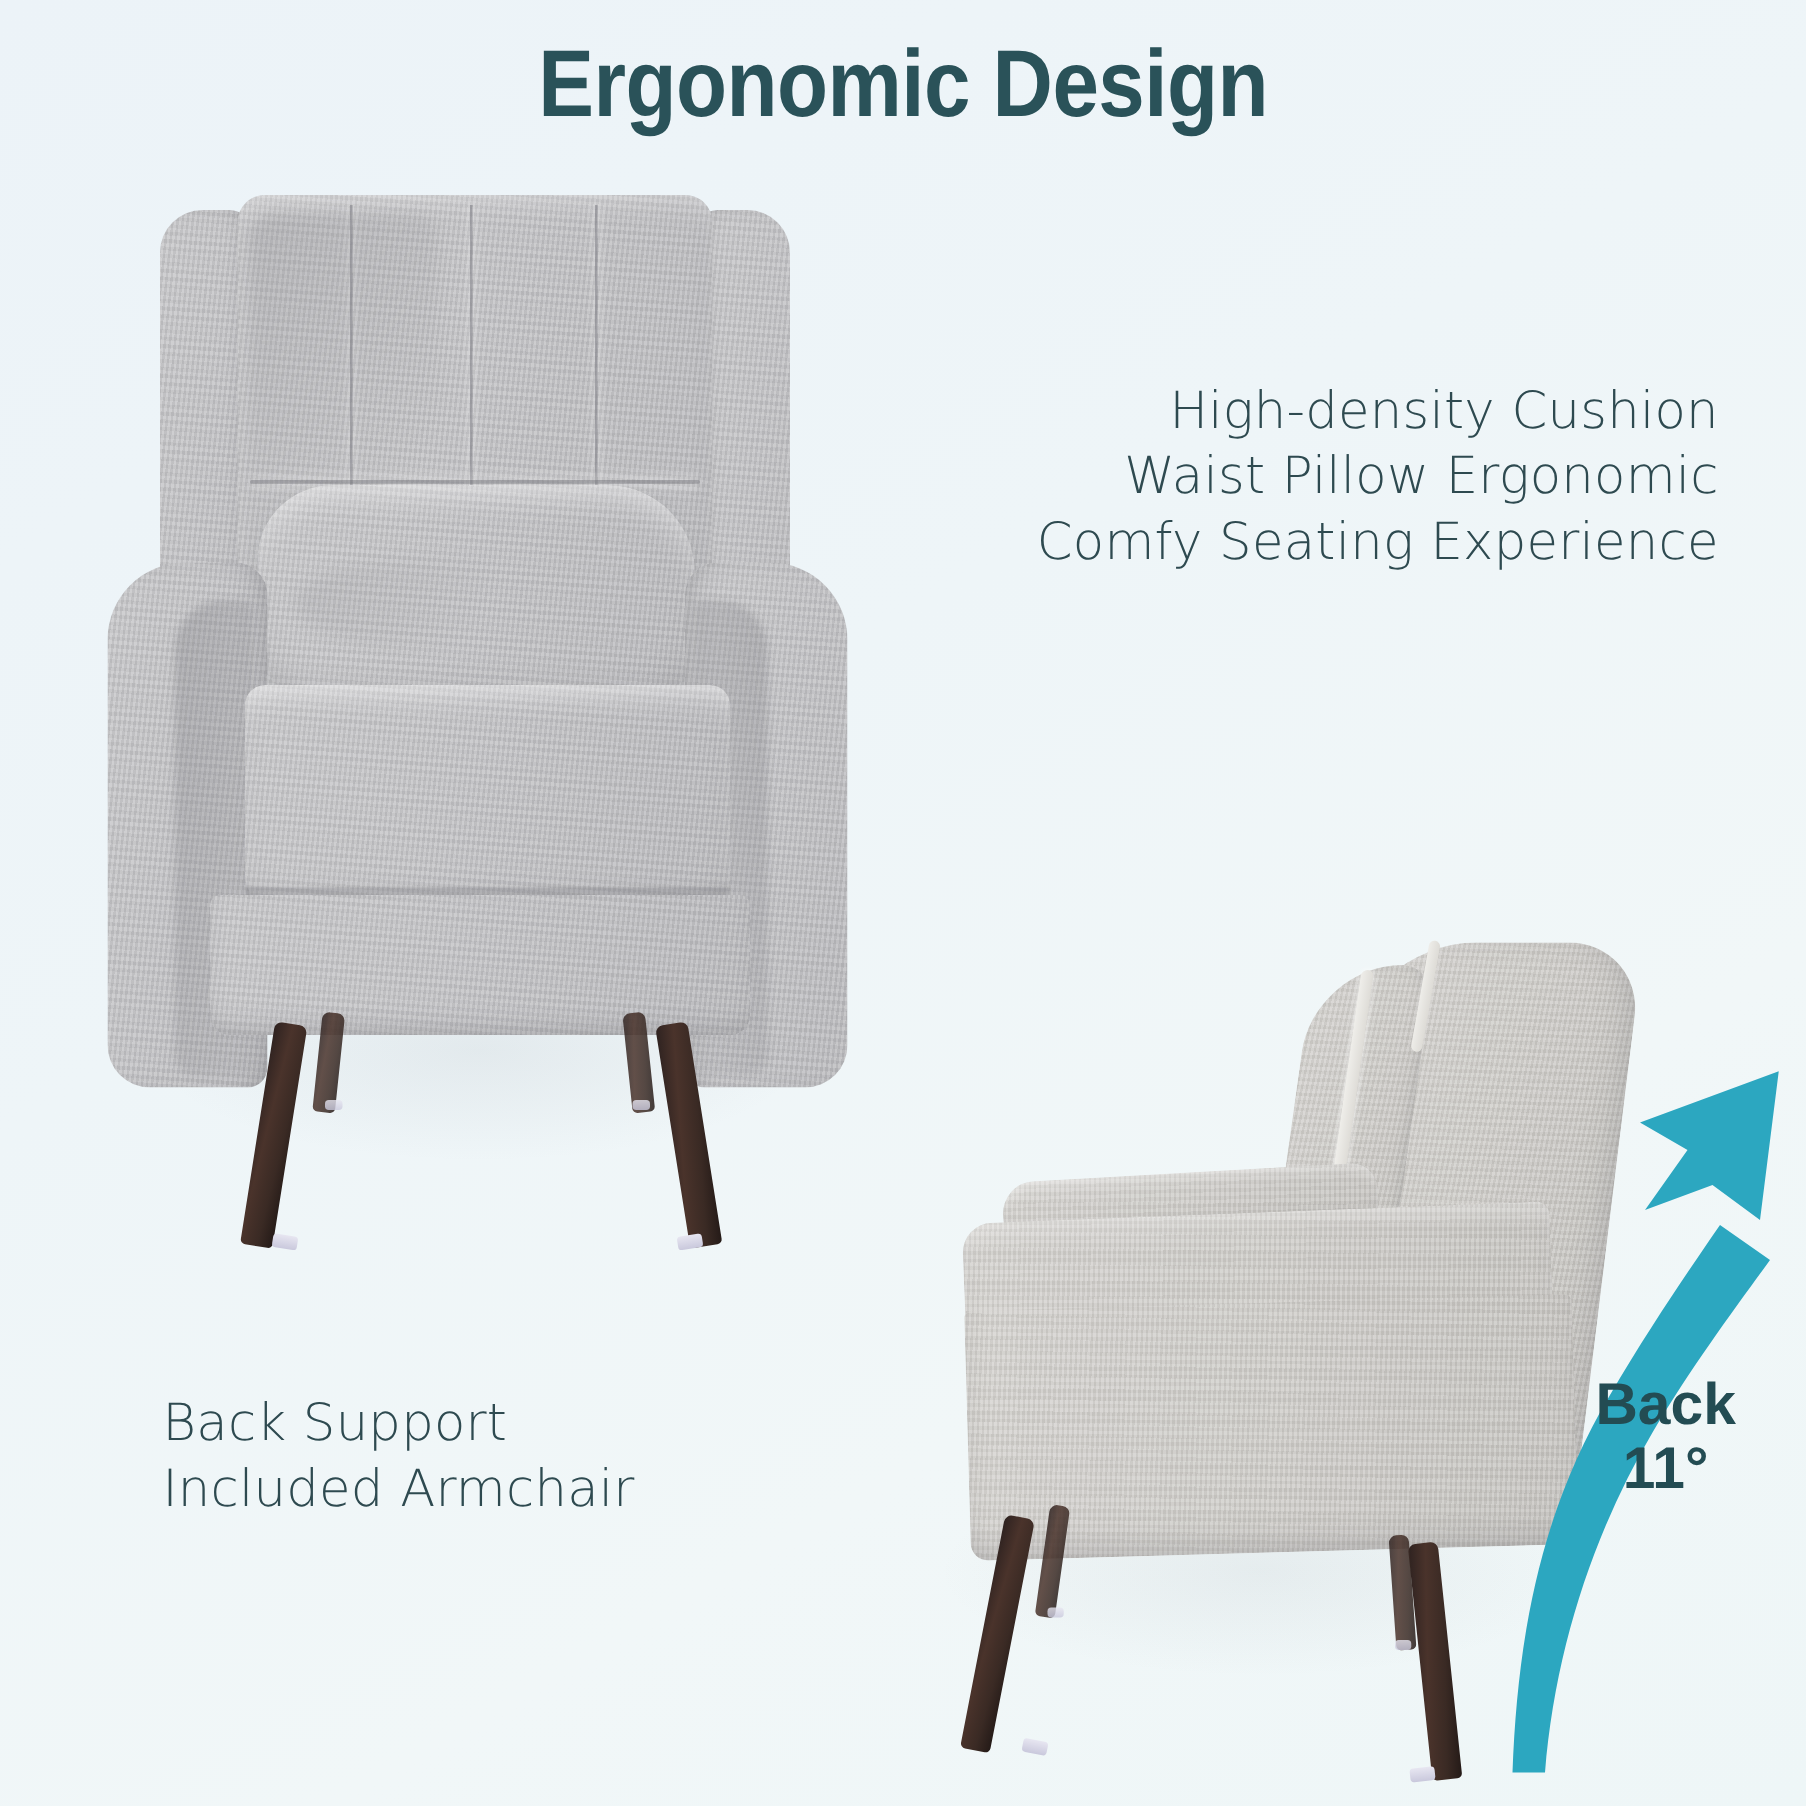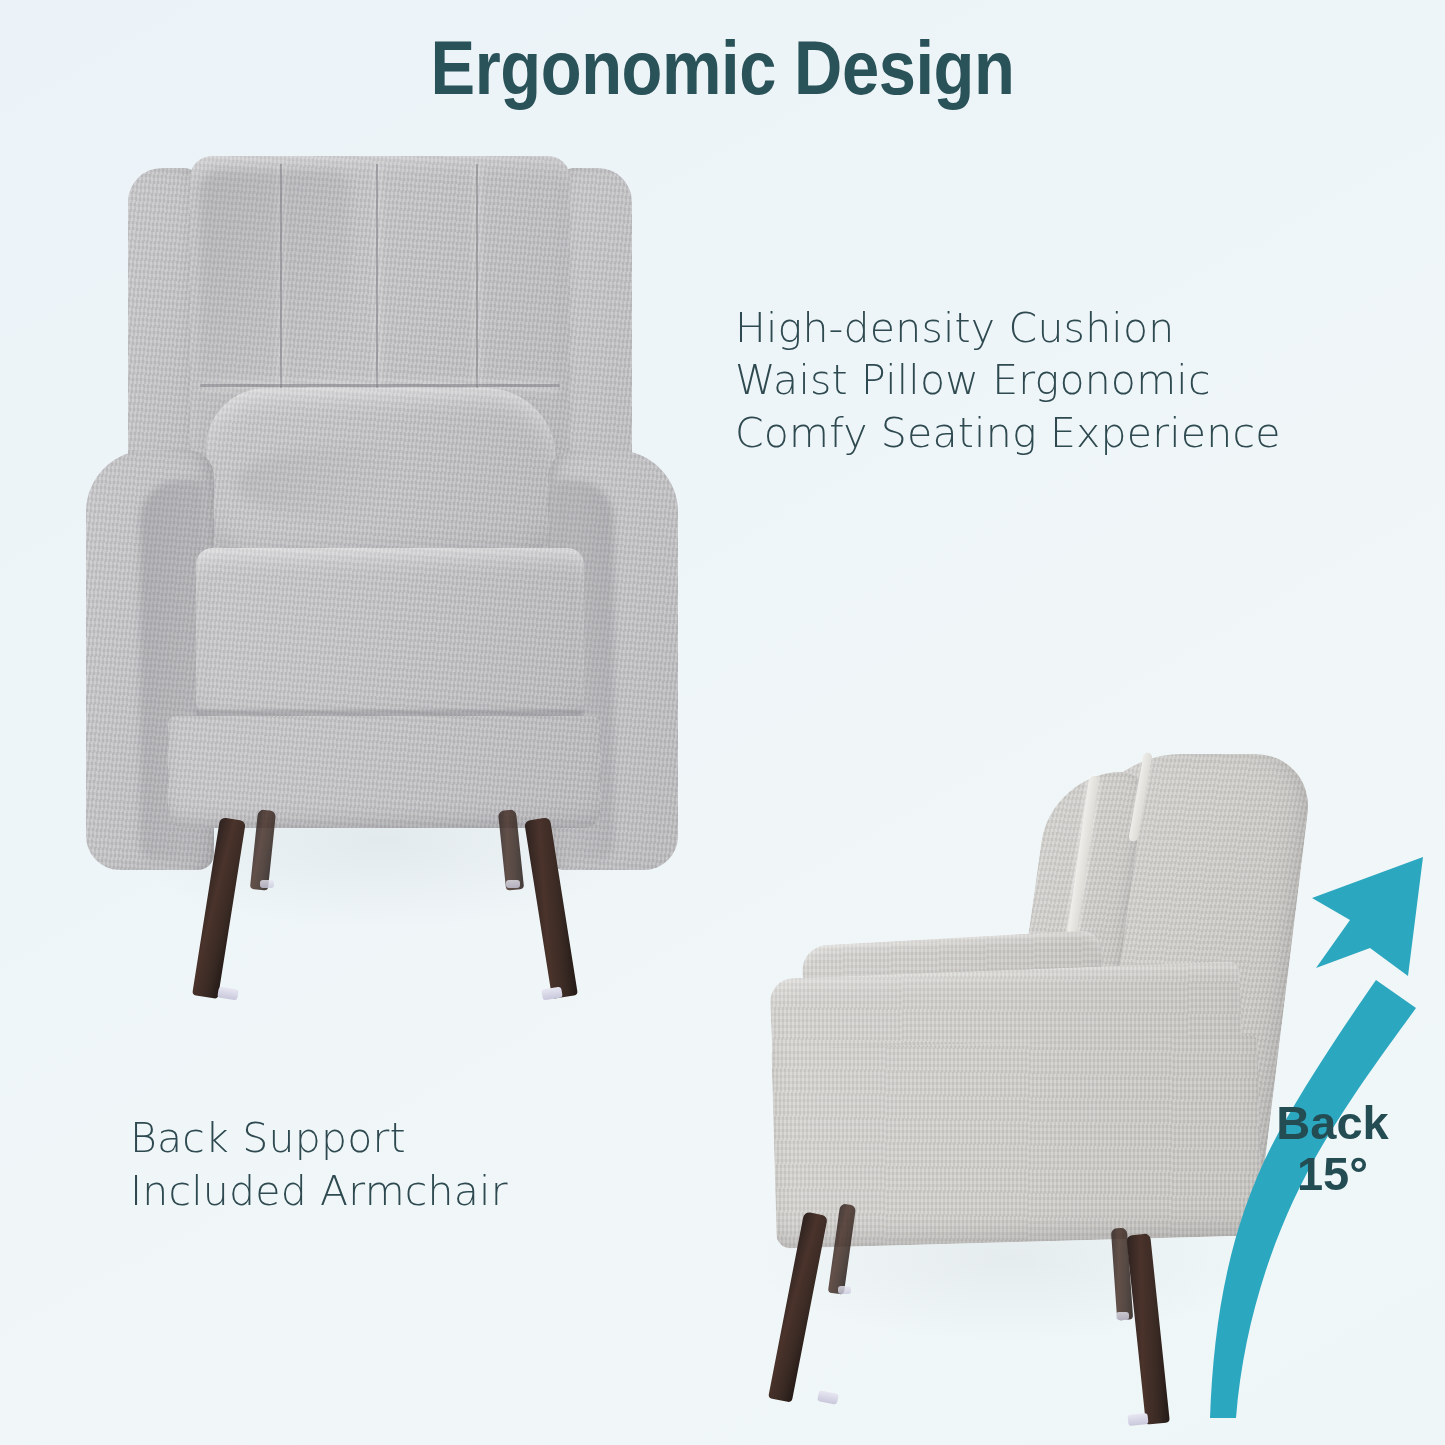--- a/index.html
+++ b/index.html
@@ -17,21 +17,21 @@
     font-weight:700;font-size:76px;letter-spacing:-0.5px;
     color:#2a5259;line-height:1.05;
     transform:scaleX(0.88);transform-origin:50% 50%;
   }
 
   
   .feature-block{
     position:absolute;left:735px;top:302px;width:640px;
     font-family:"DejaVu Sans", sans-serif;
     font-weight:300;font-size:41px;line-height:1.28;
-    color:#2e4a50;letter-spacing:0.2px;
+    color:#2e4a50;letter-spacing:0.2px;text-align:right;
   }
   .feature-block div{white-space:nowrap;}
 
   
   .caption-block{
     position:absolute;left:130px;top:1112px;width:590px;text-align:left;
     font-family:"DejaVu Sans", sans-serif;
     font-weight:300;font-size:41px;line-height:1.3;
     color:#2e4a50;letter-spacing:0.2px;
   }
@@ -309,21 +309,21 @@
              L 268 136
              L 230 108
              L 176 128
              L 210 80
              L 172 58
              Z" fill="#2ca7c0"></path>
   </svg>
 
   <div class="comfy">
     <div>Back</div>
-    <div>15°</div>
+    <div>11°</div>
   </div>
 
   <div class="feature-block">
     <div>High-density Cushion</div>
     <div>Waist Pillow Ergonomic</div>
     <div>Comfy Seating Experience</div>
   </div>
 
   <div class="caption-block">
     <div>Back Support</div>

